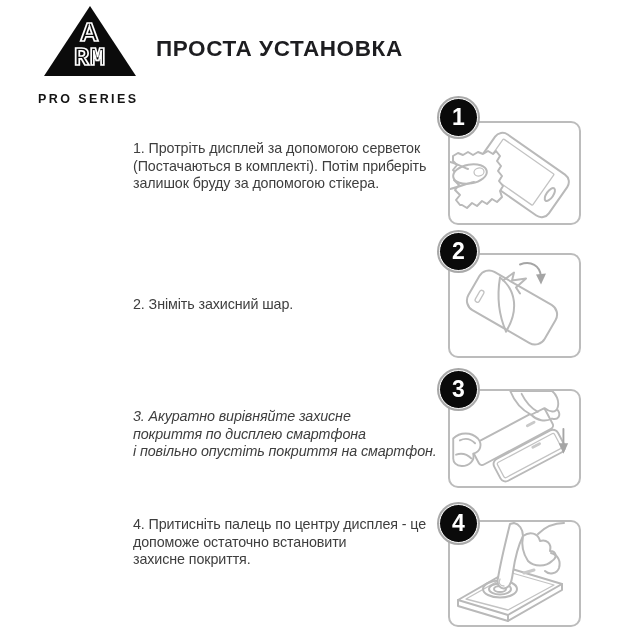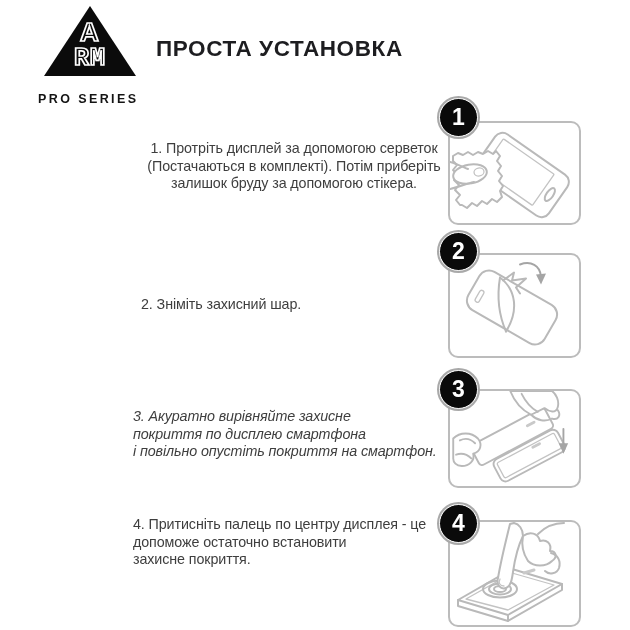--- a/index.html
+++ b/index.html
@@ -31,22 +31,22 @@
     position:absolute;left:156px;top:36px;margin:0;
     font-size:22.5px;font-weight:800;letter-spacing:0.6px;color:#1d1d20;
     white-space:nowrap;
   }
   
   .step-text{
     position:absolute;left:133px;width:322px;margin:0;
     font-size:14.3px;line-height:17.5px;font-weight:500;color:#3e3e3e;
     white-space:pre-line;letter-spacing:-0.1px;
   }
-  .step-text.s1{top:140px;text-align:center;}
-  .step-text.s2{top:296px;margin-left:8px;}
+  .step-text.s1{top:140px;}
+  .step-text.s2{top:296px;}
   .step-text.s3{top:408px;font-style:italic;}
   .step-text.s4{top:516px;}
   
   .badge{
     position:absolute;left:439px;width:39px;height:39px;border-radius:50%;
     background:#0a0a0a;border:1px solid #ffffff;outline:2px solid #a9a9a9;
     display:flex;align-items:center;justify-content:center;box-sizing:border-box;
     z-index:2;
   }
   .badge span{color:#ffffff;font-size:23px;font-weight:700;line-height:1;}

